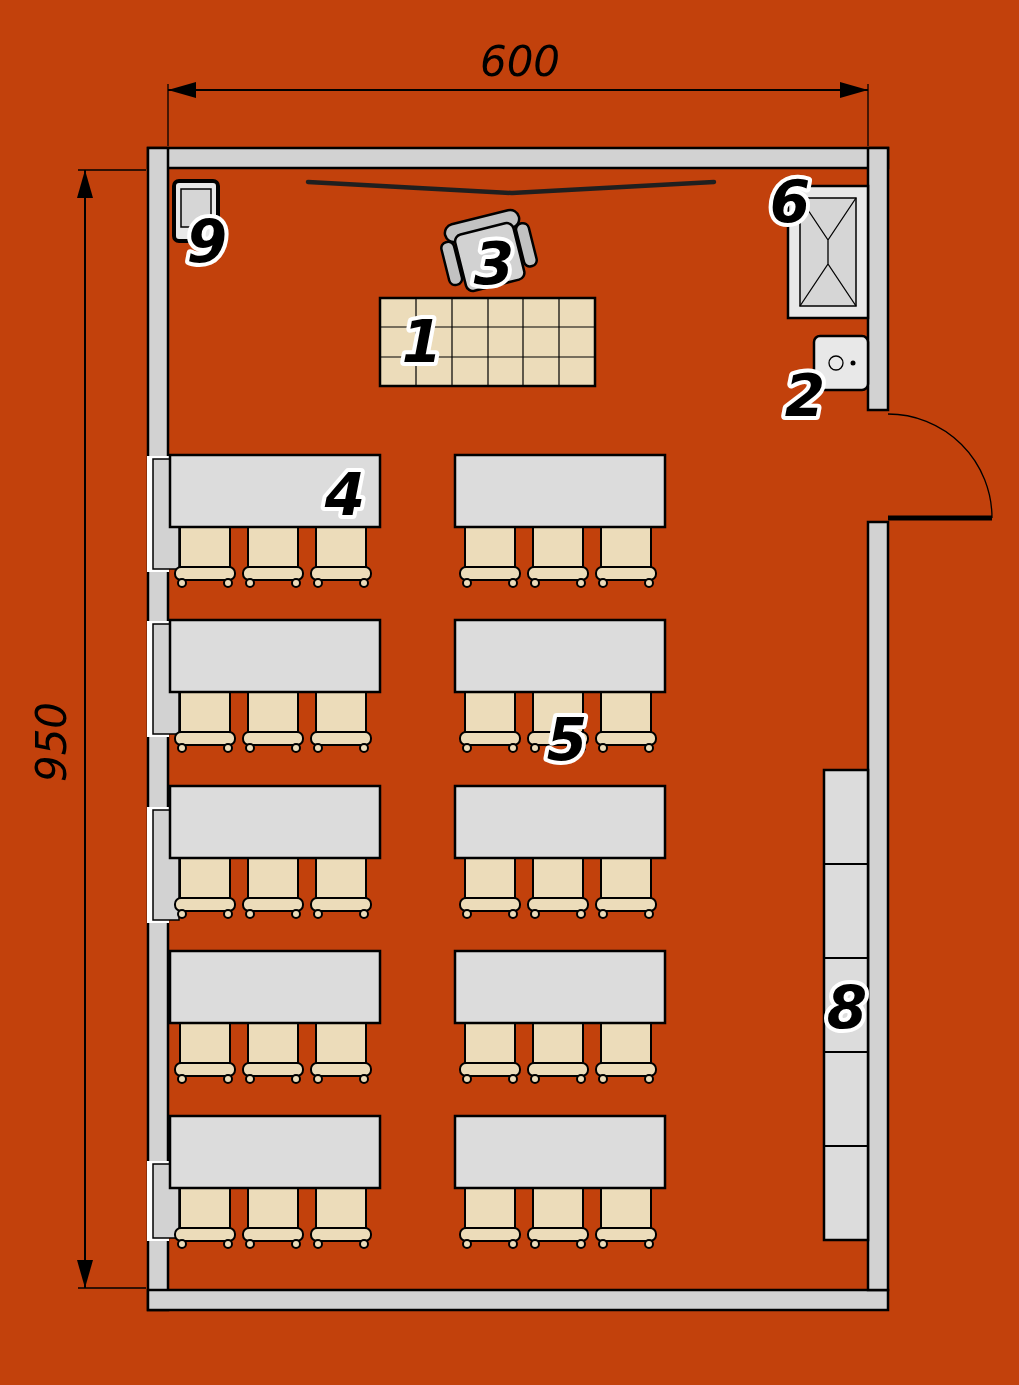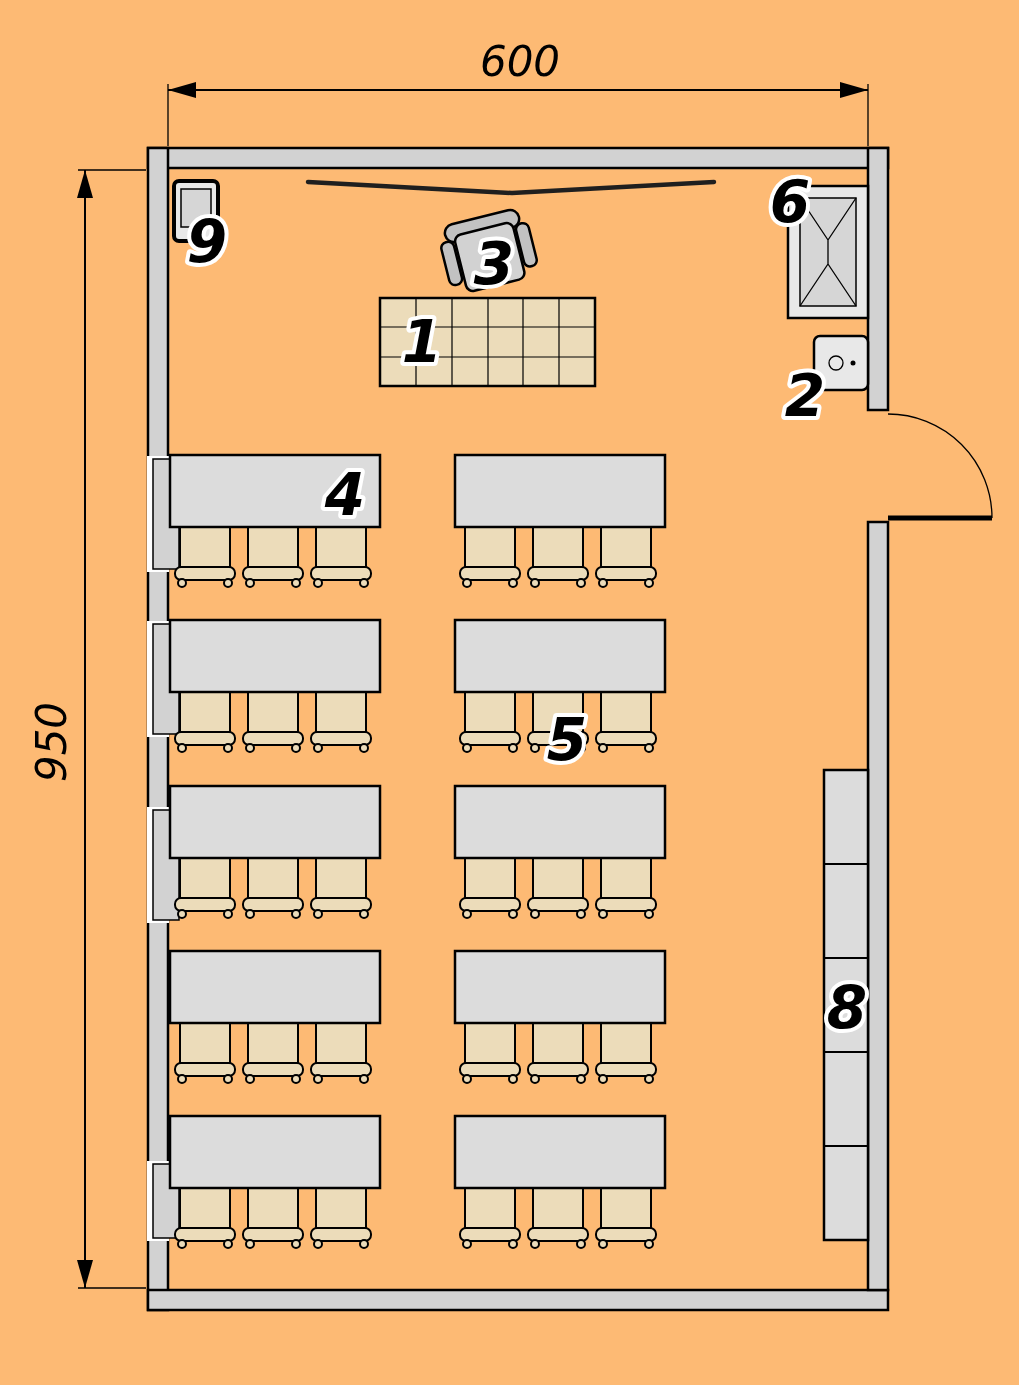--- a/index.html
+++ b/index.html
@@ -1,16 +1,16 @@
 <!DOCTYPE html>
 <html><head>
 <meta charset="utf-8">
 <style>
   html,body { margin:0; padding:0; background:#ffffff; }
-  .stage { position:relative; width:1019px; height:1385px; background:#fdba74; overflow:hidden; }
+  .stage { position:relative; width:1019px; height:1385px; background:#c2410c; overflow:hidden; }
   svg { display:block; }
 
   .wall      { fill:#d2d2d2; stroke:#000; stroke-width:2.5; }
   .sill      { fill:#d2d2d2; stroke:#000; stroke-width:1.5; }
   .gap       { fill:#ffffff; stroke:none; }
   .desk      { fill:#dcdcdc; stroke:#000; stroke-width:2.5; }
   .cab       { fill:#dcdcdc; stroke:#000; stroke-width:2.5; }
   .cabline   { stroke:#000; stroke-width:2; }
   .tdesk     { fill:#ecdcba; stroke:#000; stroke-width:2.5; }
   .grid      { stroke:#000; stroke-width:1.2; fill:none; }

